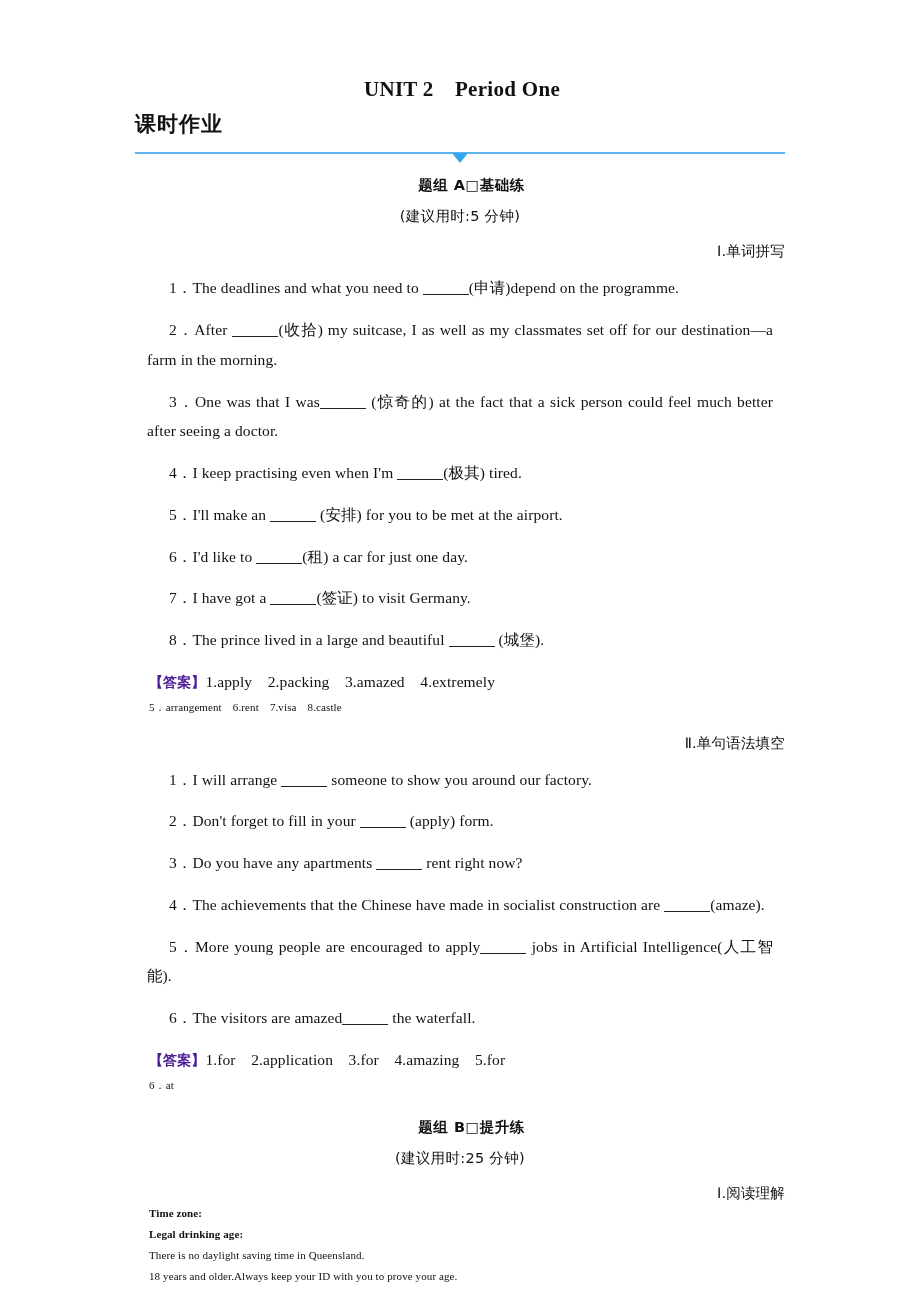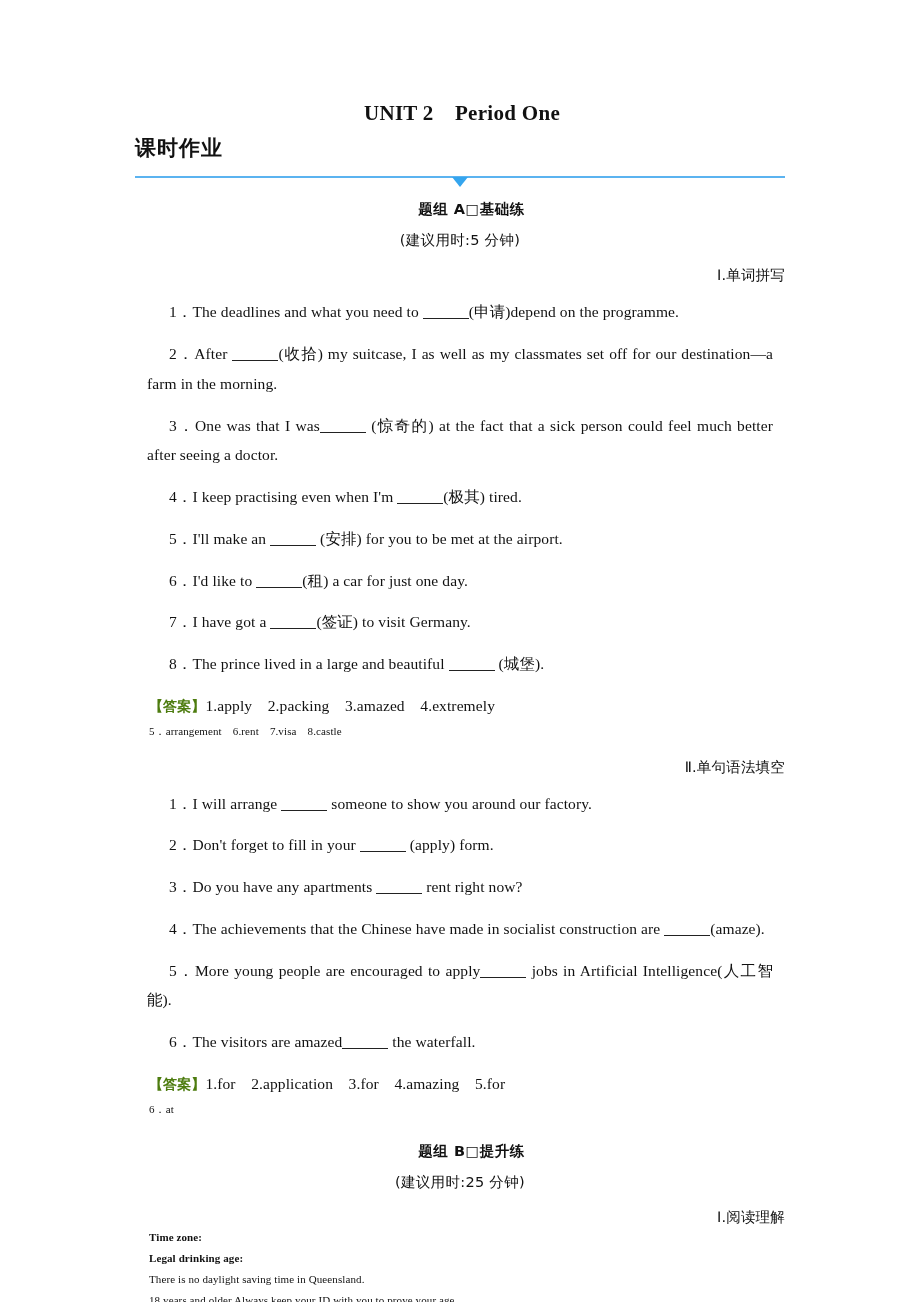--- a/index.html
+++ b/index.html
@@ -18,21 +18,21 @@
   .page {
     position: relative;
     width: 920px;
     height: 1302px;
     box-sizing: border-box;
     padding: 0 135px;
   }
 
   
   .header-block {
-    padding-top: 100px;
+    padding-top: 76px;
   }
   .unit-title {
     font-size: 21px;
     font-weight: bold;
     letter-spacing: 0.3px;
     text-align: center;
     padding-left: 4px;
     line-height: 1.25;
     white-space: pre;
   }
@@ -122,21 +122,21 @@
   p.plain {
     font-size: 11px;
     line-height: 1.92;
     margin: 0;
     text-indent: 0;
     padding-left: 14px;
     letter-spacing: 0.1px;
   }
   p.plain.bold { font-weight: bold; }
   .ansmark {
-    color: #4d7c0f;
+    color: #4c1d95;
     font-weight: bold;
     font-family: "DejaVu Sans", "Liberation Sans", sans-serif;
     font-size: 14px;
     text-align: right;
   }
   .blank {
     display: inline-block;
     border-bottom: 1px solid #222;
     width: 46px;
     vertical-align: -2px;

